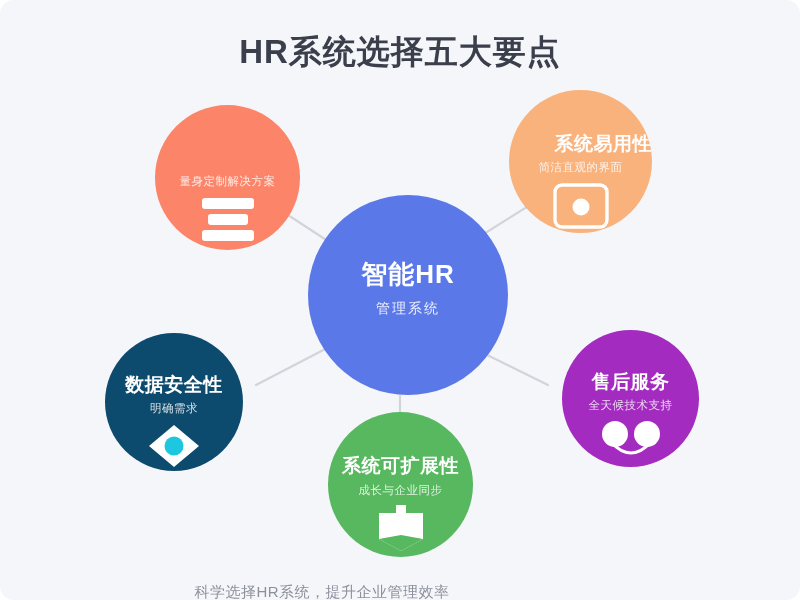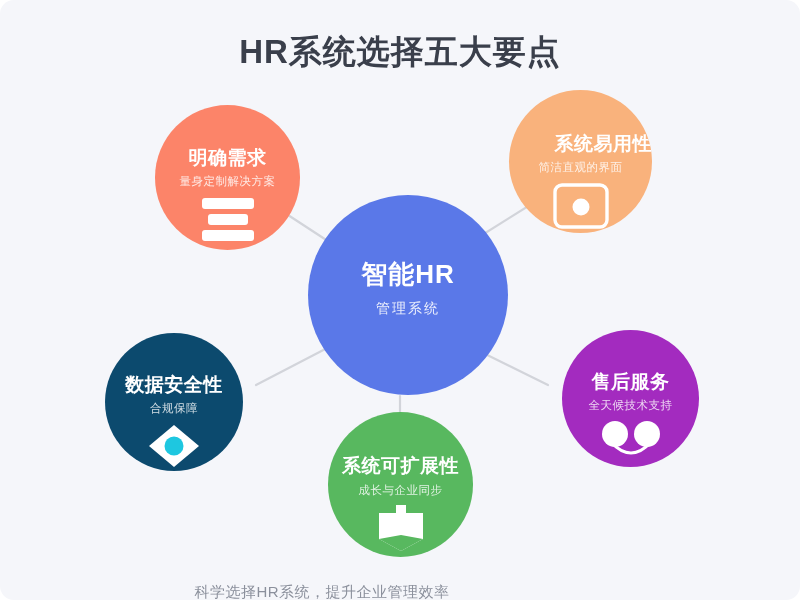--- a/index.html
+++ b/index.html
@@ -147,21 +147,20 @@
       <line x1="400" y1="396" x2="400" y2="430"></line>
     </g>
   </svg>
 
   <div class="node" id="hub">
     <div class="node-title" id="hub-title">智能HR</div>
     <div class="node-sub" id="hub-sub">管理系统</div>
   </div>
 
   <div class="node" id="n-need">
-    <div class="node-title sat-title">明确需求</div>
     <div class="node-sub sat-sub">量身定制解决方案</div>
     <div class="node-icon">
       <span class="bars">
         <span class="bar" style="width:52px"></span>
         <span class="bar" style="width:40px"></span>
         <span class="bar" style="width:52px"></span>
       </span>
     </div>
   </div>
 
@@ -171,21 +170,21 @@
     <div class="node-icon">
       <svg width="58" height="48" viewBox="0 0 58 48">
         <rect x="3" y="3" width="52" height="42" rx="7" ry="7" fill="none" stroke="#ffffff" stroke-width="3.4"></rect>
         <circle cx="29" cy="25" r="8.5" fill="#ffffff"></circle>
       </svg>
     </div>
   </div>
 
   <div class="node" id="n-sec">
     <div class="node-title sat-title">数据安全性</div>
-    <div class="node-sub sat-sub">合规保障</div>
+    <div class="node-sub sat-sub">明确需求</div>
     <div class="node-icon">
       <svg width="54" height="46" viewBox="0 0 54 46">
         <path d="M27 2 L52 23 L27 44 L2 23 Z" fill="#ffffff"></path>
         <circle cx="27" cy="23" r="9.5" fill="#1ec7e0"></circle>
       </svg>
     </div>
   </div>
 
   <div class="node" id="n-scale">
     <div class="node-title sat-title">系统可扩展性</div>

